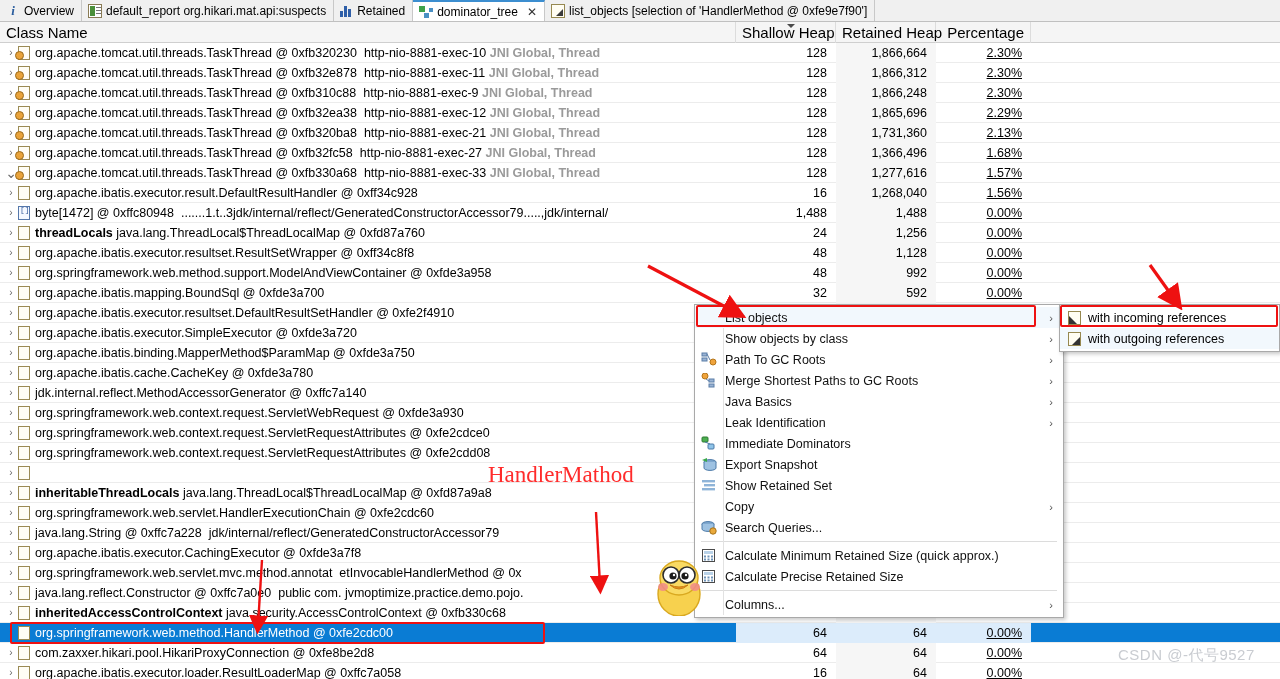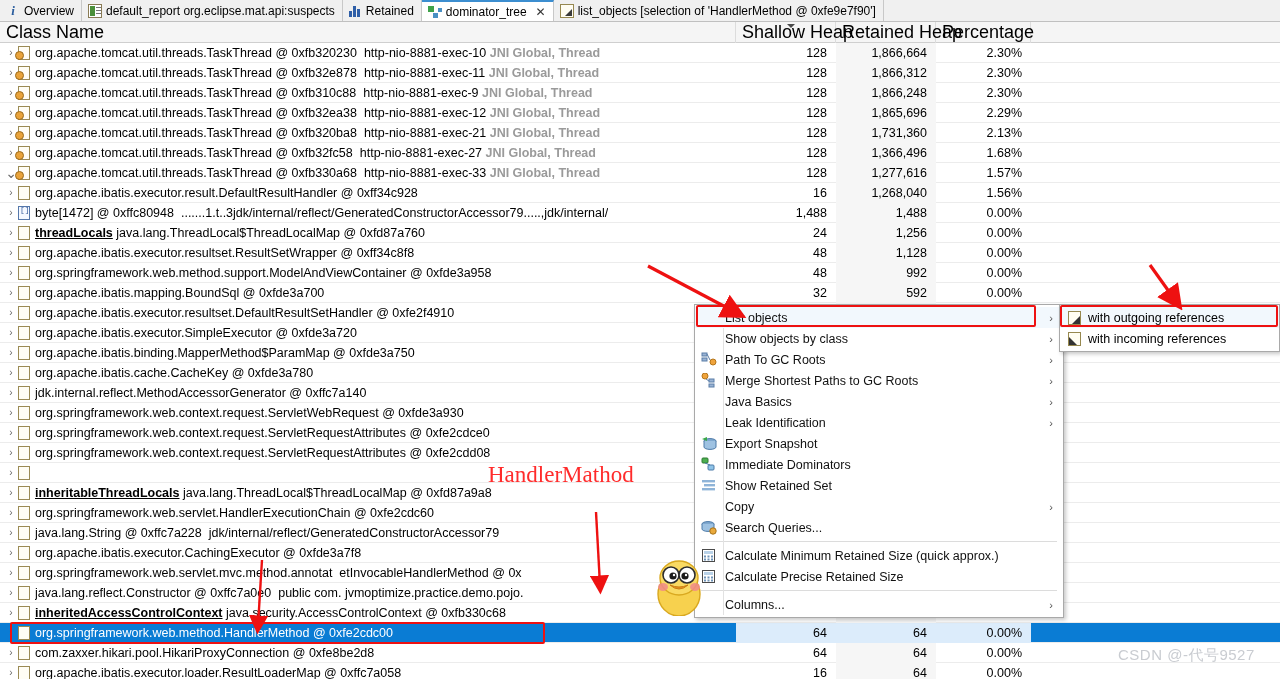--- a/index.html
+++ b/index.html
@@ -66,21 +66,21 @@
     border-left: 7px solid transparent; border-bottom: 7px solid #3a3a3a;
   }
 
   
   .thead {
     position: absolute; left: 0; top: 22px; width: 1280px; height: 21px;
     background: #f5f5f5; border-bottom: 1px solid #cfcfcf;
     display: flex; align-items: center;
   }
   .th {
-    height: 21px; line-height: 21px; font-size: 18px;
+    height: 21px; line-height: 21px; font-size: 15px;
     border-right: 1px solid #dcdcdc; padding: 0 6px; white-space: nowrap;
   }
   .th.name { width: 736px; text-align: left; }
   .th.num  { width: 100px; text-align: right; }
   .th.pct  { width: 95px;  text-align: right; }
   .th.rest { flex: 1; border-right: none; }
   .sortmark {
     position: absolute; left: 787px; top: 24px;
     border-left: 4px solid transparent; border-right: 4px solid transparent;
     border-top: 4px solid #4a4a4a;
@@ -112,30 +112,30 @@
     content: ""; position: absolute; left: -4px; bottom: -1px;
     width: 7px; height: 7px; border-radius: 50%;
     background: #e9a33b; border: 1px solid #9a6b1c;
   }
   .objicon.arr { background: #f4f8ff; border-color: #5577aa; }
   .objicon.arr::after {
     content: "[]"; position: absolute; left: 1px; top: -2px;
     font-size: 8px; color: #3a5f9e; font-family: "Liberation Mono", monospace;
   }
   .txt { overflow: hidden; text-overflow: clip; }
-  .b { font-weight: bold; text-decoration: underline; }
+  .b { font-weight: bold; }
   .gray { color: #9a9a9a; font-weight: bold; }
   .sp { display: inline-block; width: 7px; }
 
   .cell {
     height: 20px; line-height: 20px; text-align: right;
     padding-right: 9px; font-size: 12.5px; flex: 0 0 auto;
   }
   .cell.n { width: 100px; }
-  .cell.p { width: 95px; }
+  .cell.p { width: 95px; text-decoration: underline; }
   .row.selected .cell { color: #000; }
 
   
   .row .cell.n:nth-of-type(2) { }
   .band { background: #f6f6f6; }
 
   
   .ind1 { padding-left: 6px; }
   .ind2 { padding-left: 24px; }
 
@@ -214,21 +214,21 @@
 
   <div class="tabbar">
 
     <div class="tab">
       <span class="ticon icon-info">i</span>
       <span>Overview</span>
     </div>
 
     <div class="tab">
       <span class="ticon icon-report"></span>
-      <span>default_report org.eclipse.mat.api:suspects</span>
+      <span>default_report org.hikari.mat.api:suspects</span>
     </div>
 
     <div class="tab">
       <span class="ticon icon-histogram">
         <i style="left:0;height:6px;"></i>
           <i style="left:4px;height:11px;"></i>
           <i style="left:8px;height:8px;"></i>
       </span>
       <span>Retained</span>
     </div>
@@ -654,36 +654,36 @@
         <span class="arrow">›</span>
       </div>
       <div class="mi">
         <span class="micon"></span>
         <span class="mlabel">Leak Identification</span>
         <span class="arrow">›</span>
       </div>
       <div class="mi">
         <span class="micon">
           <svg width="16" height="15" viewBox="0 0 16 15">
+            <rect x="1" y="1" width="6" height="5" rx="1" fill="#4caf50" stroke="#2f7a33"></rect>
+            <rect x="7" y="8" width="6" height="5" rx="1" fill="#8fc4e8" stroke="#4d7aa8"></rect>
+            <path d="M4 6 L9 8" stroke="#4d7aa8" fill="none"></path>
+          </svg>
+        </span>
+        <span class="mlabel">Immediate Dominators</span>
+      </div>
+      <div class="mi">
+        <span class="micon">
+          <svg width="16" height="15" viewBox="0 0 16 15">
             <ellipse cx="9" cy="5" rx="6" ry="2.4" fill="#7fa8cf" stroke="#4d7aa8"></ellipse>
             <path d="M3 5 v6 a6 2.4 0 0 0 12 0 v-6" fill="#9ec2e2" stroke="#4d7aa8"></path>
             <path d="M1 3 L6 1 L6 5 Z" fill="#3aa84a"></path>
           </svg>
         </span>
         <span class="mlabel">Export Snapshot</span>
-      </div>
-      <div class="mi">
-        <span class="micon">
-          <svg width="16" height="15" viewBox="0 0 16 15">
-            <rect x="1" y="1" width="6" height="5" rx="1" fill="#4caf50" stroke="#2f7a33"></rect>
-            <rect x="7" y="8" width="6" height="5" rx="1" fill="#8fc4e8" stroke="#4d7aa8"></rect>
-            <path d="M4 6 L9 8" stroke="#4d7aa8" fill="none"></path>
-          </svg>
-        </span>
-        <span class="mlabel">Immediate Dominators</span>
       </div>
       <div class="mi">
         <span class="micon">
           <svg width="16" height="15" viewBox="0 0 16 15">
             <rect x="1" y="2" width="13" height="2.4" fill="#8fb4d8"></rect>
             <rect x="3" y="6" width="11" height="2.4" fill="#8fb4d8"></rect>
             <rect x="1" y="10" width="13" height="2.4" fill="#8fb4d8"></rect>
           </svg>
         </span>
         <span class="mlabel">Show Retained Set</span>
@@ -736,31 +736,31 @@
       </div>
       <div class="msep"></div>
       <div class="mi">
         <span class="micon"></span>
         <span class="mlabel">Columns...</span>
         <span class="arrow">›</span>
       </div>
     </div>
 
   <div class="submenu" id="submenu">
+      <div class="smi">
+        <span class="micon">
+          <span class="subicon inn"></span>
+        </span>
+        <span>with incoming references</span>
+      </div>
       <div class="smi hl">
         <span class="micon">
           <span class="subicon out"></span>
         </span>
         <span>with outgoing references</span>
-      </div>
-      <div class="smi">
-        <span class="micon">
-          <span class="subicon inn"></span>
-        </span>
-        <span>with incoming references</span>
       </div>
     </div>
 
   <div class="redbox" style="left:696px; top:305px; width:340px; height:22px;"></div>
   <div class="redbox" style="left:1060px; top:305px; width:218px; height:22px;"></div>
   <div class="redbox" style="left:10px; top:622px; width:535px; height:22px;"></div>
 
   <svg class="anno" viewBox="0 0 1280 679">
     <defs>
       <marker id="ah" markerWidth="8" markerHeight="8" refX="4" refY="4" orient="auto">

